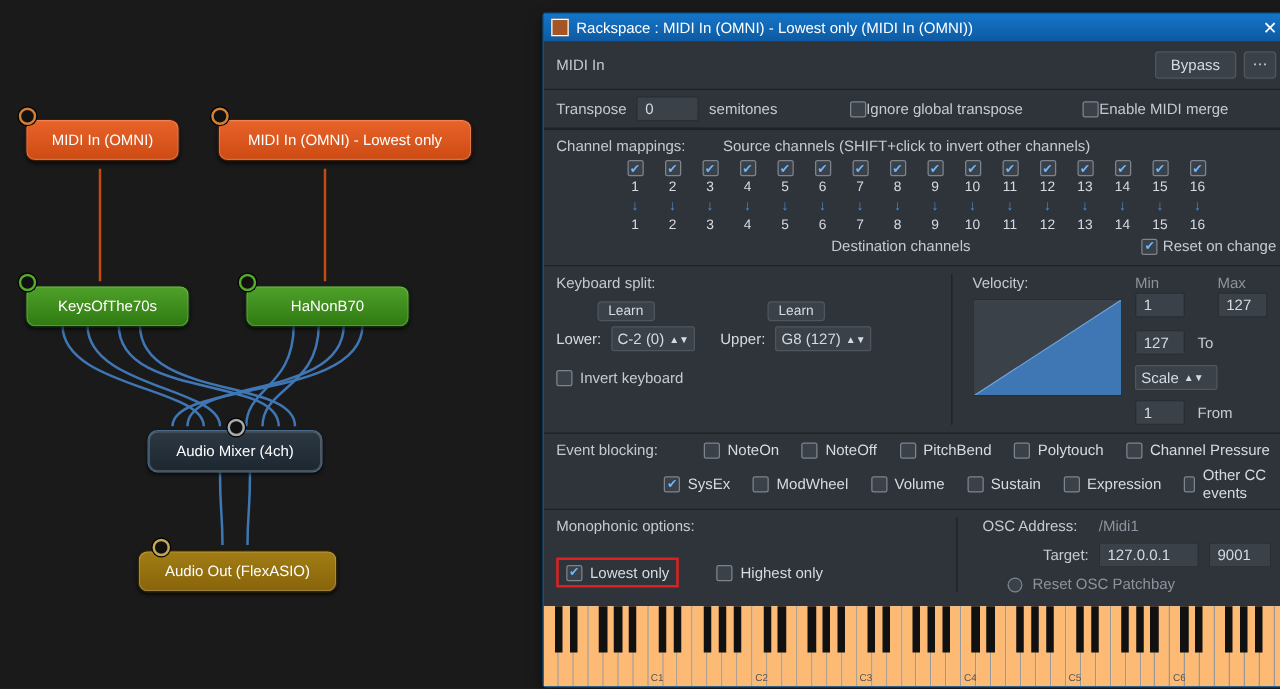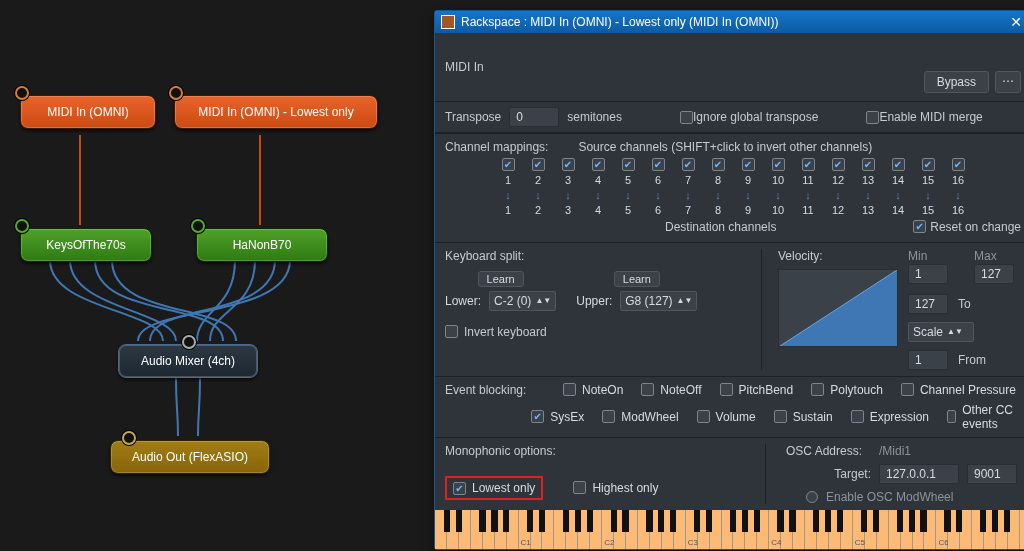--- a/index.html
+++ b/index.html
@@ -158,21 +158,21 @@
 
     <path d="M95,260 C95,320 223,300 223,341" stroke="#3f77b5" stroke-width="2" fill="none"></path>
     <path d="M112,260 C112,320 236,302 236,341" stroke="#3f77b5" stroke-width="2" fill="none"></path>
     <path d="M275,260 C275,320 150,302 150,341" stroke="#3f77b5" stroke-width="2" fill="none"></path>
     <path d="M290,260 C290,320 138,305 138,341" stroke="#3f77b5" stroke-width="2" fill="none"></path>
 
     <path d="M176,378 C176,410 178,410 178,436" stroke="#3f77b5" stroke-width="2" fill="none"></path>
     <path d="M200,378 C200,410 198,410 198,436" stroke="#3f77b5" stroke-width="2" fill="none"></path>
   </svg>
 
-  <div class="node orange" style="left:20px; top:95px; width:136px;"><span>MIDI In (OMNI)</span></div>
+  <div class="node orange" style="left:20px; top:95px; width:124px;"><span>MIDI In (OMNI)</span></div>
   <span class="port orange" style="left:15px; top:86px;"></span>
 
   <div class="node orange" style="left:174px; top:95px; width:204px;"><span>MIDI In (OMNI) - Lowest only</span></div>
   <span class="port orange" style="left:169px; top:86px;"></span>
 
   <div class="node green" style="left:20px; top:228px; width:132px;"><span>KeysOfThe70s</span></div>
   <span class="port green" style="left:15px; top:219px;"></span>
 
   <div class="node green" style="left:196px; top:228px; width:132px;"><span>HaNonB70</span></div>
   <span class="port green" style="left:191px; top:219px;"></span>
@@ -188,21 +188,21 @@
   <div class="titlebar">
     <span class="tico"></span>
     <span>Rackspace : MIDI In (OMNI) - Lowest only (MIDI In (OMNI))</span>
     <span class="x">✕</span>
   </div>
 
   <div class="winbody">
 
     <div class="hdr">
       <span class="label">MIDI In</span>
-      <div style="margin-left:auto; display:flex; gap:6px;margin-top:30px;">
+      <div style="margin-left:auto; display:flex; gap:6px;">
         <div class="btn">Bypass</div>
         <div class="btnic">⋯</div>
       </div>
     </div>
 
     <div class="row">
       <span class="label">Transpose</span>
       <div class="input" style="width:50px;">0</div>
       <span class="label">semitones</span>
       <div class="flex" style="margin-left:50px; gap:0;">
@@ -479,21 +479,21 @@
           <span class="label" style="width:85px;">OSC Address:</span>
           <span class="lblfaint inputro">/Midi1</span>
         </div>
         <div class="flex" style="gap:8px;">
           <span class="label" style="width:85px; text-align:right;">Target:</span>
           <div class="oscslot" style="width:80px;">127.0.0.1</div>
           <div class="oscslot" style="width:50px;">9001</div>
         </div>
         <div class="flex" style="gap:8px; margin-left:20px;">
           <span class="radio"></span>
-          <span class="lblfaint">Enable OSC ModWheel</span>
+          <span class="lblfaint">Reset OSC Patchbay</span>
         </div>
       </div>
     </div>
 
     <div class="piano">
       <div class="whites" id="whites">
           <div class="wk"></div>
           <div class="wk"></div>
           <div class="wk"></div>
           <div class="wk"></div>

